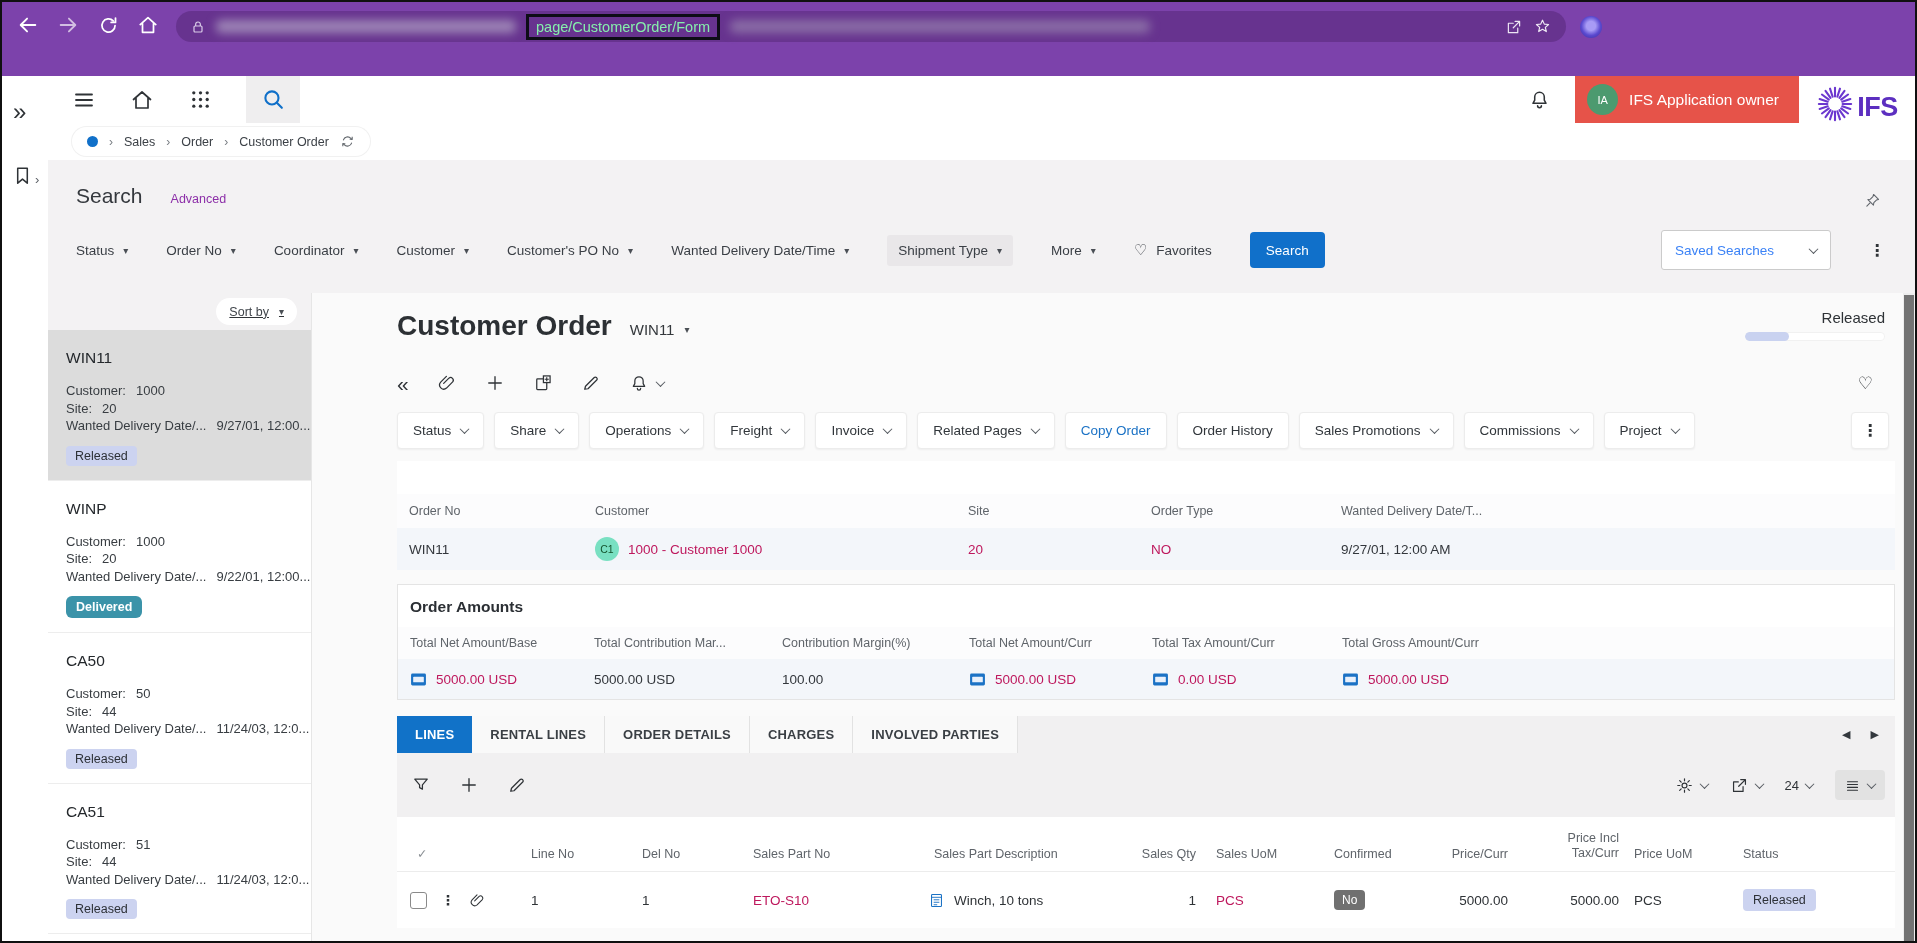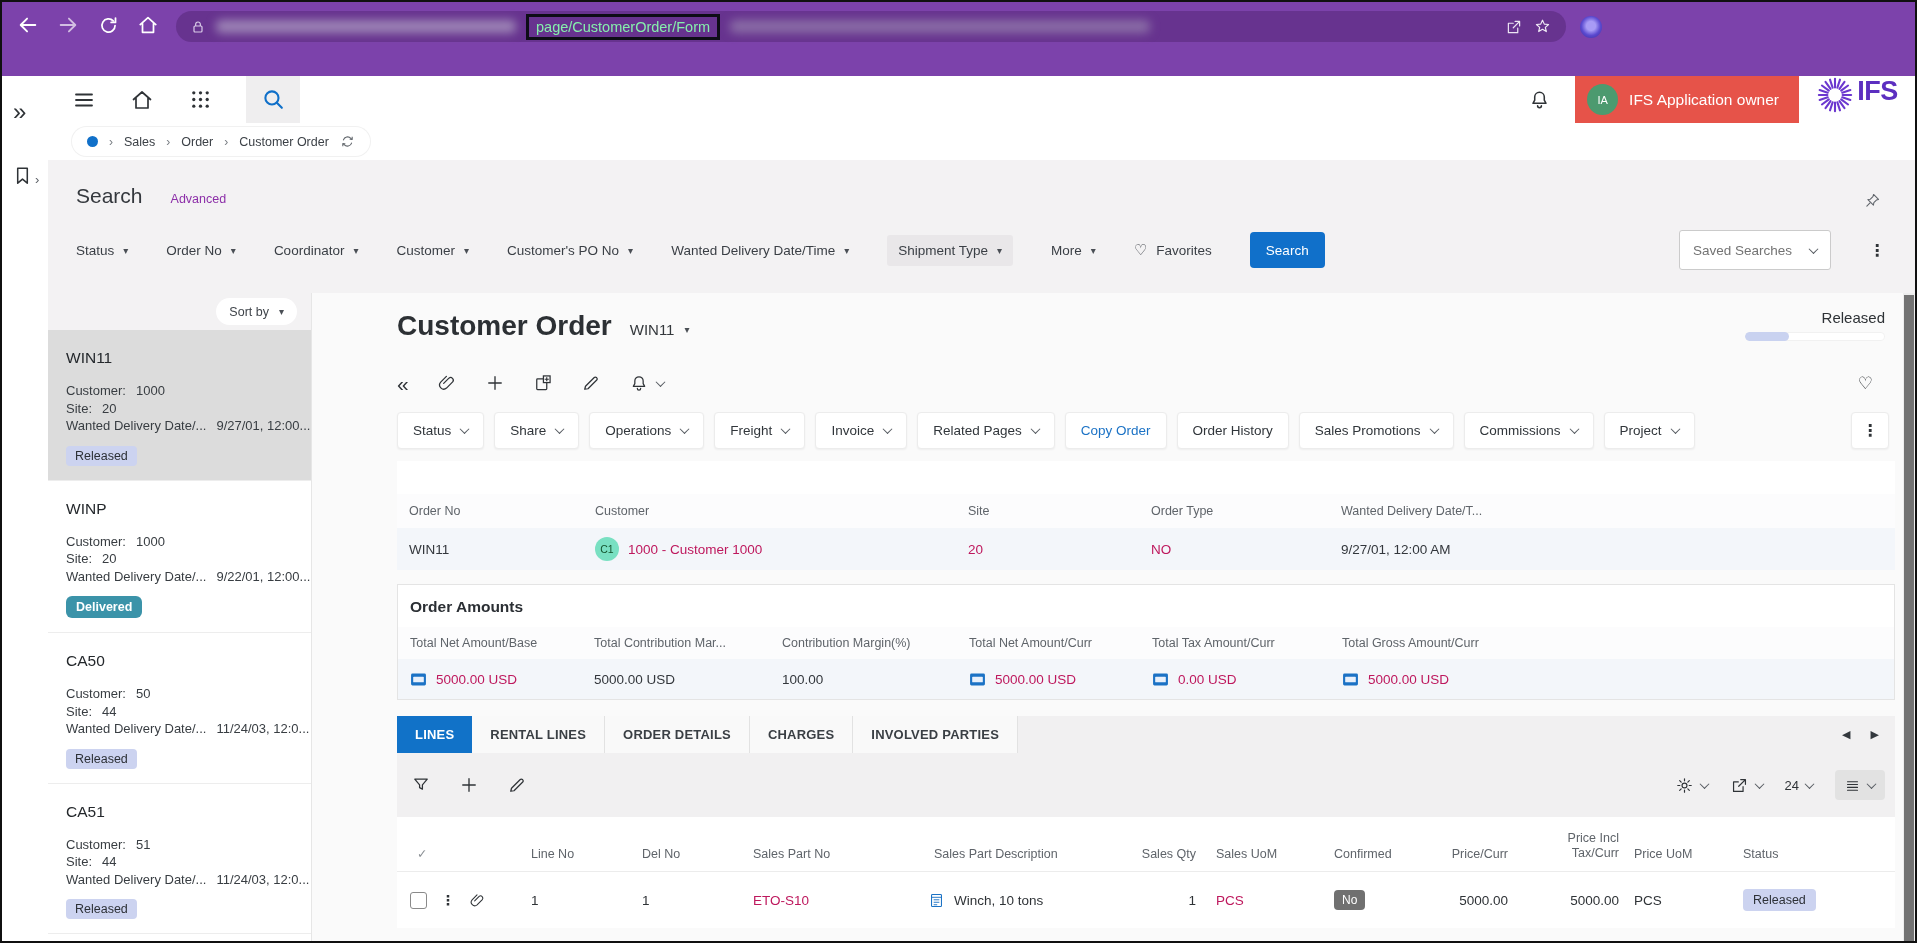--- a/index.html
+++ b/index.html
@@ -28,21 +28,21 @@
   
   .app-header{height:47px;background:#fff;display:flex;align-items:center;padding-left:70px;position:relative;}
   .ah-icon{width:24px;height:24px;margin-right:34px;display:flex;align-items:center;justify-content:center;cursor:pointer;}
   .search-wrap{width:54px;height:47px;background:#efeeef;display:flex;align-items:center;justify-content:center;margin-right:0;cursor:pointer;}
   .hdr-right{margin-left:auto;display:flex;align-items:center;height:100%;}
   .bell{margin-right:24px;cursor:pointer;}
   .user-badge{height:47px;background:#e65349;display:flex;align-items:center;gap:11px;padding:0 20px 0 12px;cursor:pointer;}
   .ia-avatar{width:31px;height:31px;border-radius:50%;background:#4c9a6f;color:#fff;font-size:11px;
     display:flex;align-items:center;justify-content:center;}
   .user-badge-label{color:#fff;font-size:15.5px;white-space:nowrap;}
-  .ifs-logo{width:116px;height:47px;display:flex;align-items:flex-start;justify-content:center;gap:3px;}
+  .ifs-logo{width:116px;height:47px;display:flex;align-items:flex-end;justify-content:center;gap:3px;}
   .ifs-text{font-size:27px;font-weight:bold;color:#5c2fc0;letter-spacing:-.5px;}
 
   
   .left-rail{position:absolute;left:2px;top:74px;bottom:2px;width:44px;background:#fff;z-index:6;}
   .rail-expand{position:absolute;top:24px;left:9px;font-size:24px;color:#2f3337;cursor:pointer;line-height:1;}
   .rail-bm{position:absolute;top:88px;left:7px;cursor:pointer;}
   .rail-arrow{position:absolute;top:96px;left:31px;font-size:13px;color:#5a5f65;cursor:pointer;}
 
   
   .bc-row{height:37px;background:#fff;display:flex;align-items:center;}
@@ -59,32 +59,32 @@
   .s-adv{font-size:12.5px;color:#8c2fa8;cursor:pointer;}
   .pin{position:absolute;right:34px;top:32px;cursor:pointer;}
   .filter-row{display:flex;align-items:center;gap:38px;margin-top:22px;padding-right:30px;}
   .f-item{display:flex;align-items:center;gap:9px;font-size:13.5px;color:#3a3f45;cursor:pointer;white-space:nowrap;}
   .f-item.hl{background:#e9e7e9;padding:8px 11px;border-radius:3px;}
   .caret{font-size:10px;color:#4a4f55;}
   .fav{display:flex;align-items:center;gap:9px;font-size:13.5px;color:#3a3f45;cursor:pointer;}
   .heart-sm{font-size:15px;color:#3a3f45;}
   .search-btn{height:36px;padding:0 16px;background:#1070ca;color:#fff;font-size:13.5px;border:none;border-radius:4px;cursor:pointer;}
   .f-spacer{flex:1;}
-  .saved{width:152px;height:40px;background:#fff;border:1px solid #cbcbcb;border-radius:3px;
-    display:flex;align-items:center;padding:0 13px;font-size:13.5px;color:#737373;cursor:pointer;}
+  .saved{width:170px;height:40px;background:#fff;border:1px solid #cbcbcb;border-radius:3px;
+    display:flex;align-items:center;padding:0 13px;font-size:13.5px;color:#3b82f6;cursor:pointer;}
   .saved .chev{margin-left:auto;}
   .kebab{font-size:16px;color:#2f3337;letter-spacing:0;cursor:pointer;font-weight:bold;}
 
   .chev{display:inline-block;width:7px;height:7px;border-right:1.5px solid #555a60;border-bottom:1.5px solid #555a60;
     transform:rotate(45deg) translate(-1px,-1px);}
 
   
   .content{display:flex;margin-left:44px;height:648px;}
   .list-panel{width:266px;flex:none;background:#fff;border-right:1px solid #e6e6e6;overflow:hidden;}
-  .sort-band{height:37px;background:#f3f2f3;display:flex;align-items:center;justify-content:flex-end;padding-right:14px;}
+  .sort-band{height:37px;background:#f3f2f3;display:flex;align-items:center;justify-content:flex-end;padding-right:14px;text-decoration:underline;}
   .sort-pill{height:27px;background:#fff;border-radius:14px;display:flex;align-items:center;gap:10px;
     padding:0 13px;font-size:12.5px;color:#3f444a;cursor:pointer;}
   .scard{padding:19px 20px 14px;border-bottom:1px solid #ededed;background:#fff;cursor:pointer;}
   .scard.selected{background:#dcdcdc;}
   .scard-title{font-size:15.5px;color:#24282c;margin-bottom:15px;}
   .sline{display:flex;gap:10px;font-size:13px;color:#383d42;line-height:17.5px;white-space:nowrap;}
   .badge{display:inline-block;font-size:12.5px;border-radius:4px;padding:3px 9px;margin-top:11px;}
   .badge.released{background:#ccd3f0;color:#2c3036;}
   .badge.delivered{background:#3b93a9;color:#fff;font-weight:bold;border-radius:6px;padding:4px 10px;}
 

